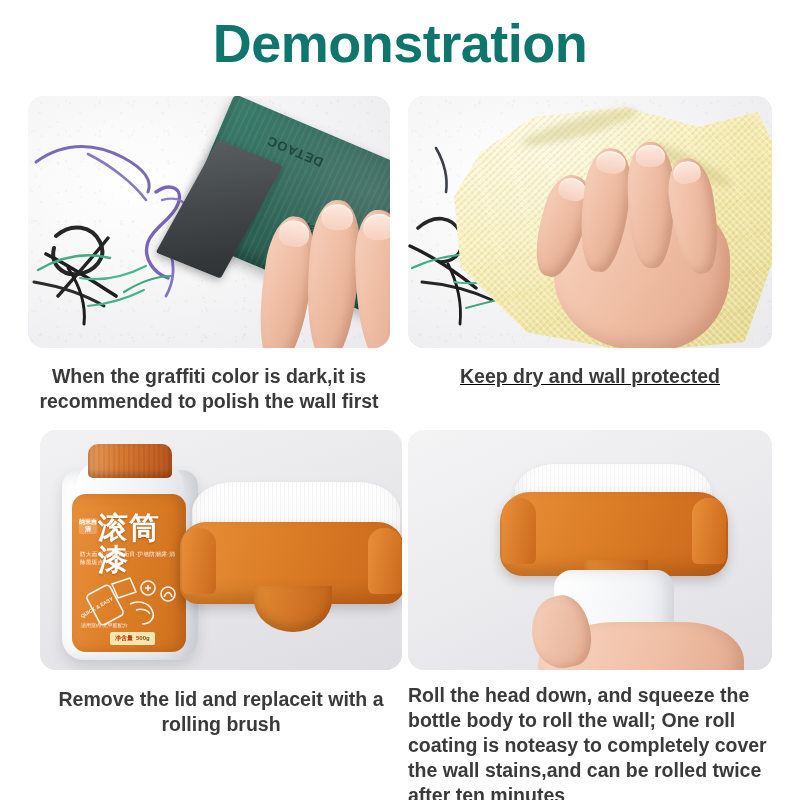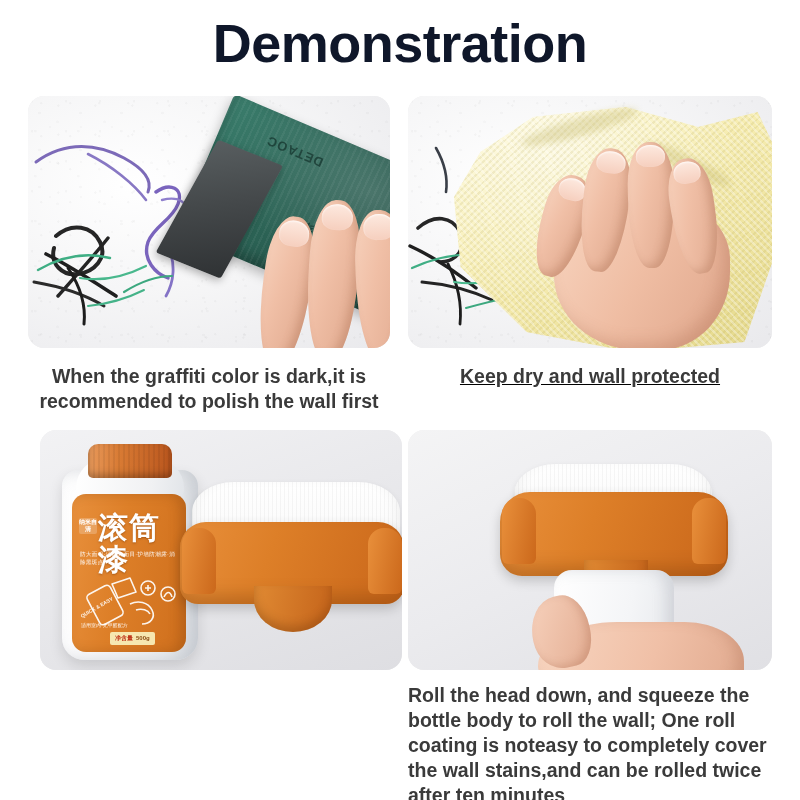--- a/index.html
+++ b/index.html
@@ -9,21 +9,21 @@
     background:#ffffff;
     font-family:"Liberation Sans","DejaVu Sans",sans-serif;
   }
   .page{position:relative;width:800px;height:800px;}
 
   .page-title{
     position:absolute;left:0;top:12px;width:800px;
     text-align:center;
     font-size:54px;line-height:62px;font-weight:bold;
     letter-spacing:-0.5px;
-    color:#0f172a;
+    color:#0f766e;
   }
 
   
   .cell{position:absolute;}
   .cell-1{left:28px; top:96px; width:362px;}
   .cell-2{left:408px;top:96px; width:364px;text-decoration:underline;}
   .cell-3{left:28px; top:430px;width:362px;padding-left:12px;}
   .cell-4{left:408px;top:430px;width:364px;}
 
   .photo{
@@ -403,20 +403,21 @@
 
       <div class="roller">
         <div class="roller-nap"></div>
         <div class="roller-frame">
           <div class="roller-arm-l"></div>
           <div class="roller-arm-r"></div>
         </div>
         <div class="roller-stem"></div>
       </div>
     </div>
+    <div class="caption">Remove the lid and replaceit with a rolling brush</div>
   </div>
 
   <div class="cell cell-4">
     <div class="photo">
       <div class="bg-wall4"></div>
 
       <div class="roller4">
         <div class="roller-nap"></div>
         <div class="roller-frame">
           <div class="roller-arm-l"></div>

